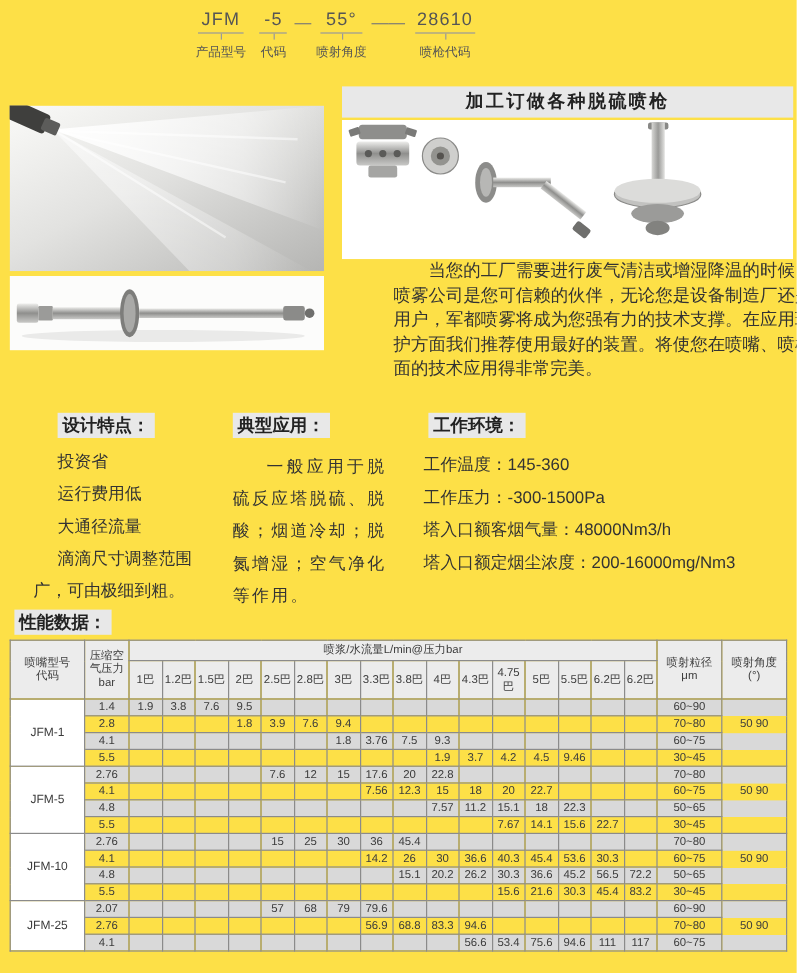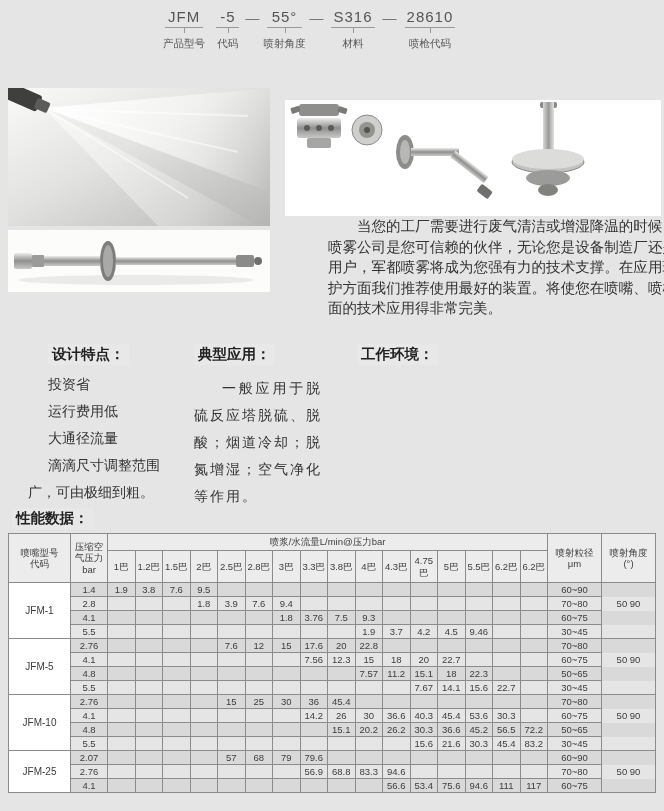--- a/index.html
+++ b/index.html
@@ -1,16 +1,16 @@
 <!DOCTYPE html>
 <html><head>
 <meta charset="utf-8">
 <style>
   html,body{margin:0;padding:0;background:#fff;}
-  .page{position:relative;width:664px;height:811px;background:#e5e5e5;overflow:hidden;
+  .page{position:relative;width:664px;height:811px;background:#fde047;overflow:hidden;
         font-family:"Liberation Sans","DejaVu Sans",sans-serif;color:#333;}
 
   
   .code-diagram{position:absolute;left:158px;top:8px;display:flex;align-items:flex-start;}
   .code-part{display:flex;flex-direction:column;align-items:center;margin:0 4px;}
   .code-text{font-size:15px;color:#555;letter-spacing:1px;padding:0 6px 2px;}
   .tick{width:85%;height:6px;border-top:1px solid #999;position:relative;}
   .tick::after{content:"";position:absolute;left:50%;top:0;width:1px;height:5px;background:#999;}
   .code-label{font-size:10.5px;color:#555;margin-top:3px;white-space:nowrap;}
   .code-sep{font-size:14px;color:#777;padding-top:2px;}
@@ -100,33 +100,29 @@
       <div class="tick"></div>
       <div class="code-label">代码</div>
     </div>
     <div class="code-sep">—</div>
     <div class="code-part">
       <div class="code-text">55°</div>
       <div class="tick"></div>
       <div class="code-label">喷射角度</div>
     </div>
     <div class="code-sep">—</div>
-    <div class="code-part">
-      <div class="code-text">S316</div>
-      <div class="tick"></div>
-      <div class="code-label">材料</div>
-    </div>
     <div class="code-sep">—</div>
     <div class="code-part">
       <div class="code-text">28610</div>
       <div class="tick"></div>
       <div class="code-label">喷枪代码</div>
     </div>
   </div>
 
+  <div class="banner">加工订做各种脱硫喷枪</div>
 
   <div class="photo-spray">
     <svg width="262" height="138" viewBox="0 0 262 138">
       <rect width="262" height="138" fill="url(#g-bg)"></rect>
       <polygon points="36,20 262,0 262,104" fill="url(#g-mist)"></polygon>
       <polygon points="36,20 150,138 252,138" fill="url(#g-mist)" opacity="0.55"></polygon>
       <path d="M38 21 L240 28 M38 21 L230 64 M38 21 L180 110" stroke="#ffffff" stroke-opacity="0.5" stroke-width="2" fill="none"></path>
       <g transform="rotate(24 18 12)">
         <rect x="-6" y="2" width="38" height="17" rx="3" fill="#3f3f3d"></rect>
         <rect x="28" y="5" width="14" height="11" rx="2" fill="#5c5c5a"></rect>
@@ -197,20 +193,26 @@
     </div>
   </div>
 
   <div class="applications">
     <span class="section-title">典型应用：</span>
     <div class="app-text">一般应用于脱硫反应塔脱硫、脱酸；烟道冷却；脱氮增湿；空气净化等作用。</div>
   </div>
 
   <div class="environment">
     <span class="section-title">工作环境：</span>
+    <div class="env-list">
+      <div>工作温度：145-360</div>
+      <div>工作压力：-300-1500Pa</div>
+      <div>塔入口额客烟气量：48000Nm3/h</div>
+      <div>塔入口额定烟尘浓度：200-16000mg/Nm3</div>
+    </div>
   </div>
 
   <div class="perf-label">
     <span class="section-title">性能数据：</span>
   </div>
 
   <table class="perf-table">
     <colgroup>
       <col class="c-model">
         <col class="c-press">

